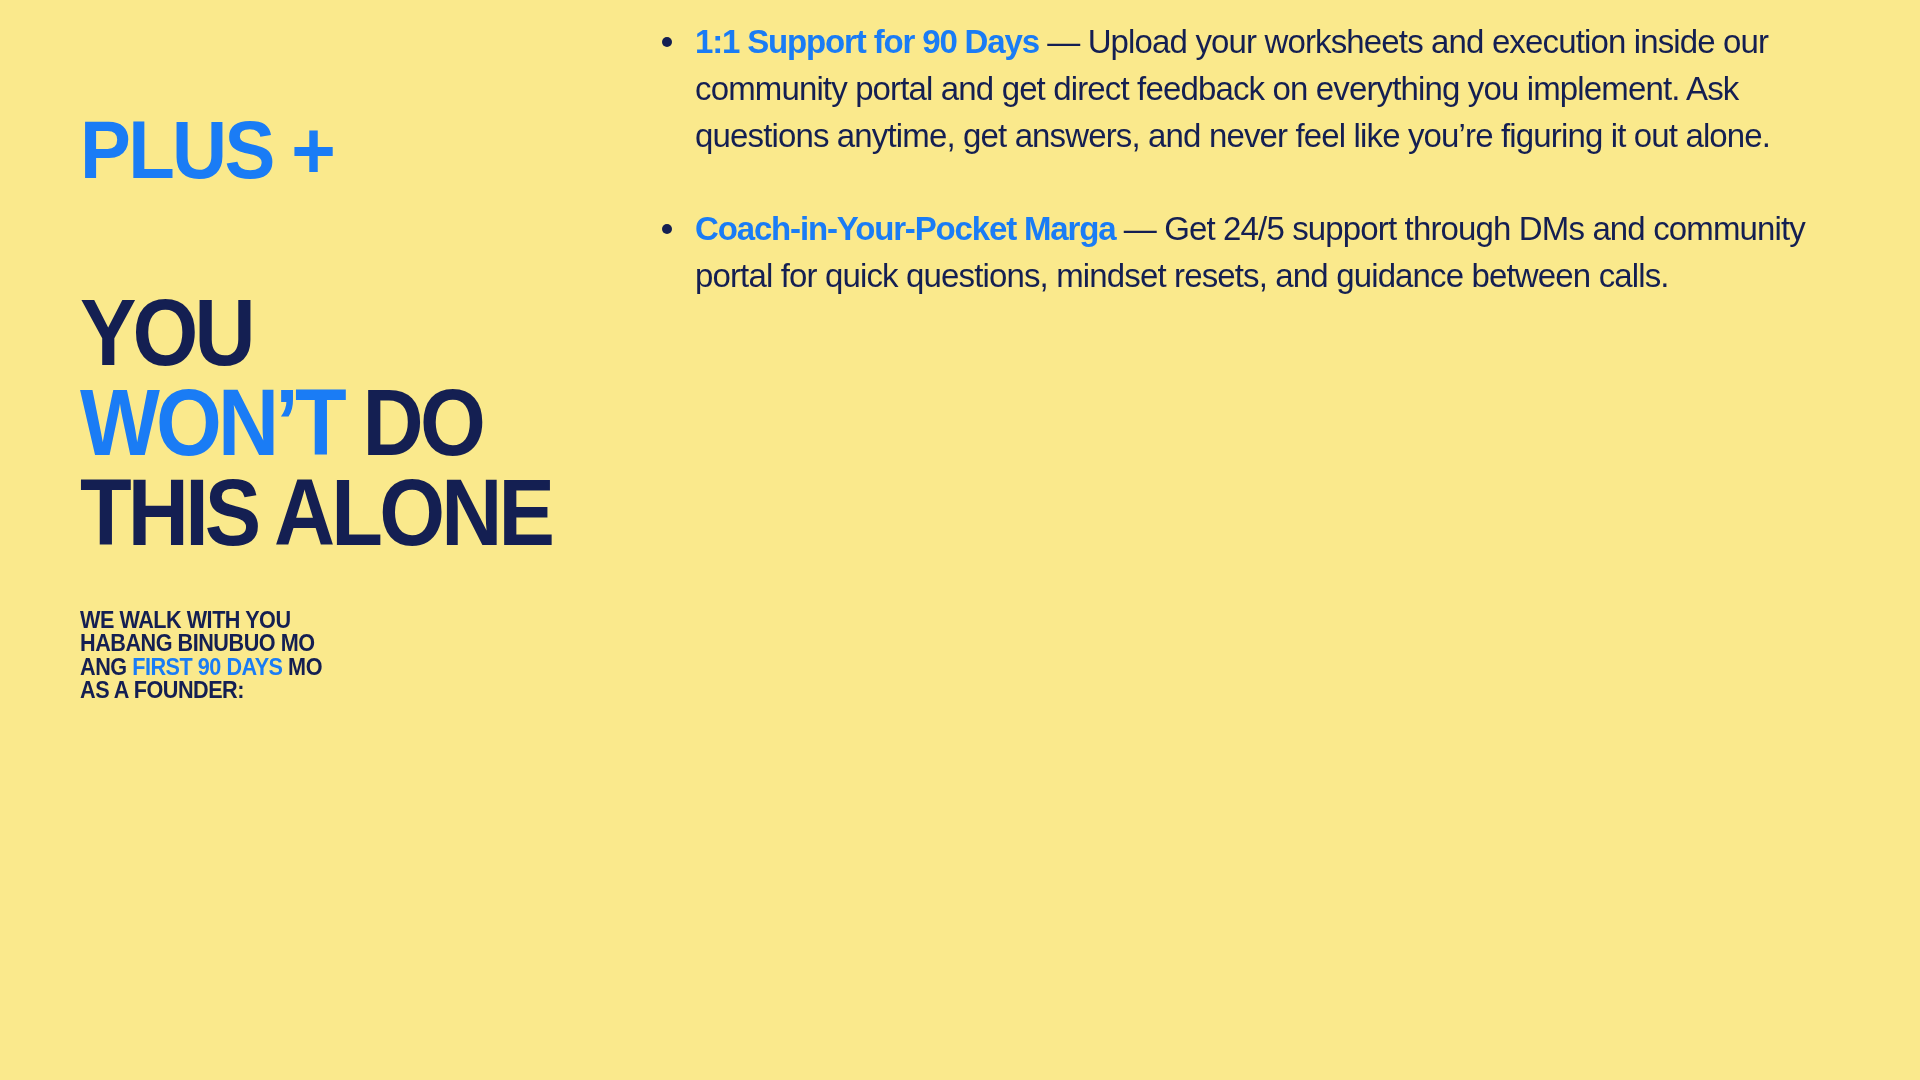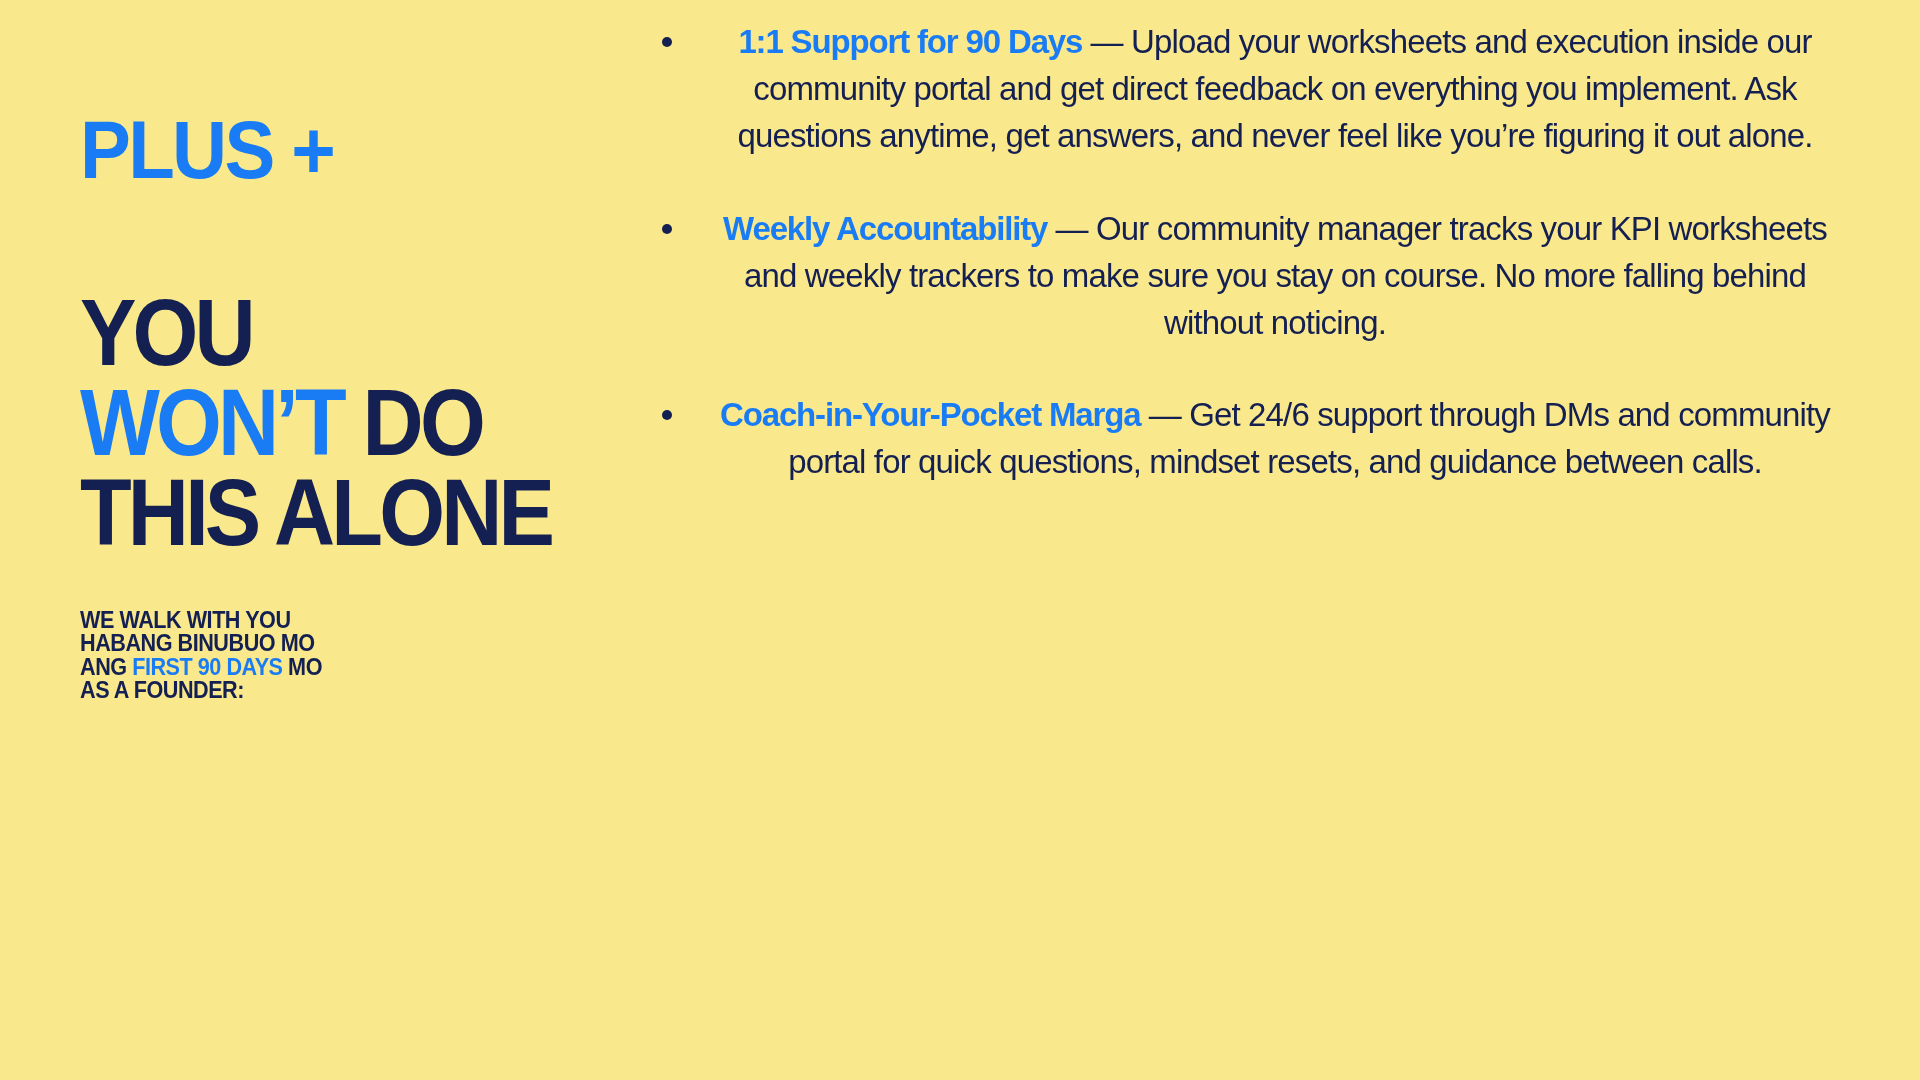--- a/index.html
+++ b/index.html
@@ -85,21 +85,20 @@
   }
   .subhead .ln { display: block; }
   .subhead .blue { color: #1a7cf5; }
 
   
   .right-col {
     flex: 1 1 auto;
     padding: 18px 30px 0 0;
     box-sizing: border-box;
     height: 852px;
-    text-align: center;
   }
 
   .bullets {
     list-style: none;
     margin: 0;
     padding: 0;
   }
 
   .bullet {
     position: relative;
@@ -161,30 +160,25 @@
 
   <div class="right-col">
     <ul class="bullets">
 
       <li class="bullet">
         <span class="dot"></span>
         <span class="term">1:1 Support for 90 Days</span>
         <span class="body">— Upload your worksheets and execution inside our community portal and get direct feedback on everything you implement. Ask questions anytime, get answers, and never feel like you’re figuring it out alone.</span>
       </li>
 
-      <li class="bullet">
-        <span class="dot"></span>
-        <span class="term">Weekly Accountability</span>
-        <span class="body">— Our community manager tracks your KPI worksheets and weekly trackers to make sure you stay on course. No more falling behind without noticing.</span>
-      </li>
 
 
 
       <li class="bullet">
         <span class="dot"></span>
         <span class="term">Coach-in-Your-Pocket Marga</span>
-        <span class="body">— Get 24/6 support through DMs and community portal for quick questions, mindset resets, and guidance between calls.</span>
+        <span class="body">— Get 24/5 support through DMs and community portal for quick questions, mindset resets, and guidance between calls.</span>
       </li>
 
     </ul>
   </div>
 
 </div>
 
 </body></html>

